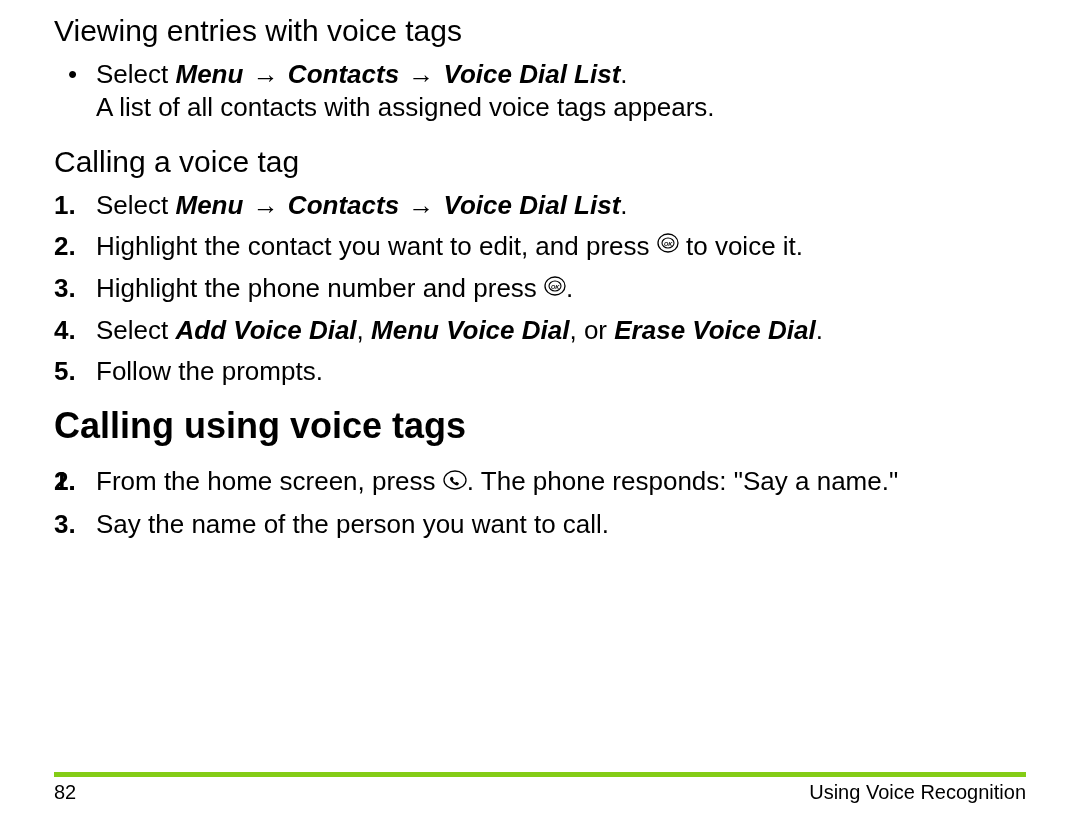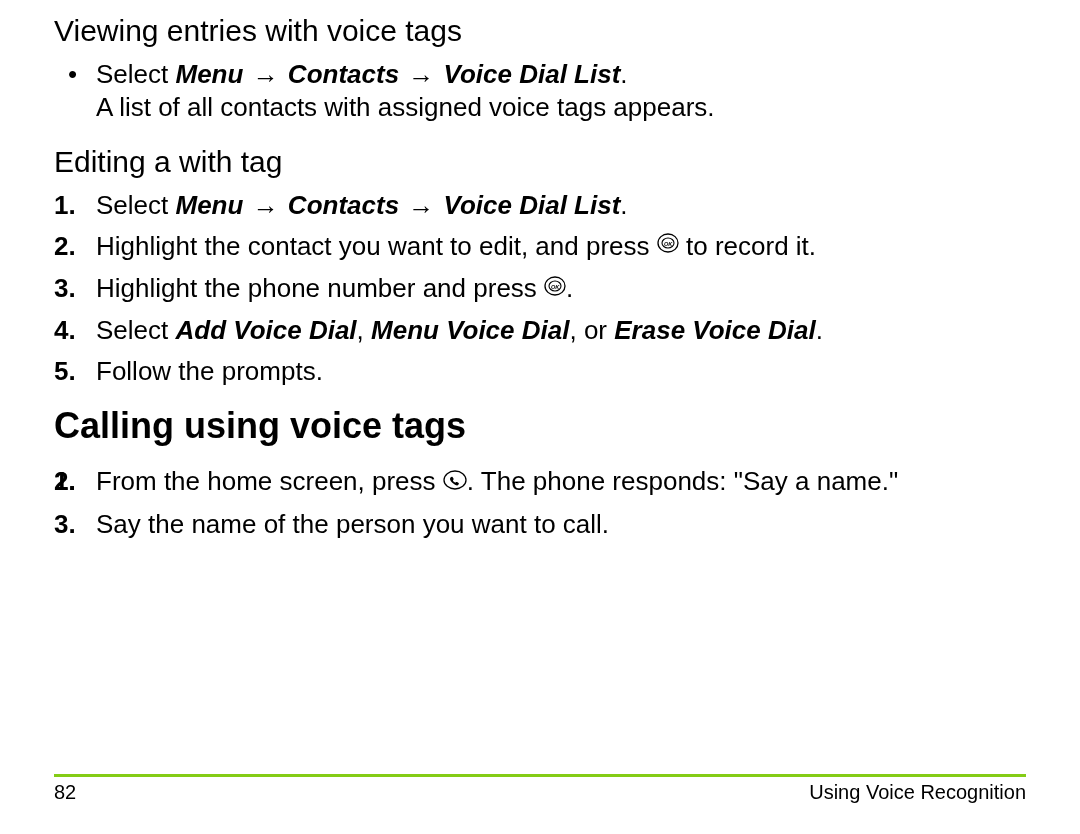--- a/index.html
+++ b/index.html
@@ -74,51 +74,51 @@
       display: inline-block;
       vertical-align: middle;
       position: relative;
       top: -2px;
     }
     .footer {
       position: absolute;
       bottom: 30px;
       left: 54px;
       right: 54px;
-      border-top: 3px solid #84cc16;
+      border-top: 5px solid #84cc16;
       padding-top: 4px;
       font-size: 20px;
       display: flex;
       justify-content: space-between;
     }
   </style>
 </head>
 <body>
 
 <h2>Viewing entries with voice tags</h2>
 <ul class="bullet-list">
   <li>
     <span>Select </span><span class="bold"><span>Menu</span> <span class="arrow">→</span> <span>Contacts</span> <span class="arrow">→</span> <span>Voice Dial List</span></span><span>.</span><br>
     <span>A list of all contacts with assigned voice tags appears.</span>
   </li>
 </ul>
 
-<h2>Editing a with tag</h2>
+<h2>Calling a voice tag</h2>
 <ol class="num-list">
   <li>
     <span class="num">1.</span>
     <span>Select </span><span class="bold"><span>Menu</span> <span class="arrow">→</span> <span>Contacts</span> <span class="arrow">→</span> <span>Voice Dial List</span></span><span>.</span>
   </li>
   <li>
     <span class="num">2.</span>
     <span>Highlight the contact you want to edit, and press </span><span class="icon"><svg width="22" height="22" viewBox="0 0 22 22">
           <ellipse cx="11" cy="11" rx="10" ry="9" fill="none" stroke="#000" stroke-width="1.3"></ellipse>
           <ellipse cx="11" cy="11" rx="6" ry="5" fill="none" stroke="#000" stroke-width="1.1"></ellipse>
           <text x="11" y="13.5" text-anchor="middle" font-size="5.5" font-family="Arial" font-weight="bold" font-style="italic">OK</text>
-        </svg></span><span> to record it.</span>
+        </svg></span><span> to voice it.</span>
   </li>
   <li>
     <span class="num">3.</span>
     <span>Highlight the phone number and press </span><span class="icon"><svg width="22" height="22" viewBox="0 0 22 22">
           <ellipse cx="11" cy="11" rx="10" ry="9" fill="none" stroke="#000" stroke-width="1.3"></ellipse>
           <ellipse cx="11" cy="11" rx="6" ry="5" fill="none" stroke="#000" stroke-width="1.1"></ellipse>
           <text x="11" y="13.5" text-anchor="middle" font-size="5.5" font-family="Arial" font-weight="bold" font-style="italic">OK</text>
         </svg></span><span>.</span>
   </li>
   <li>

